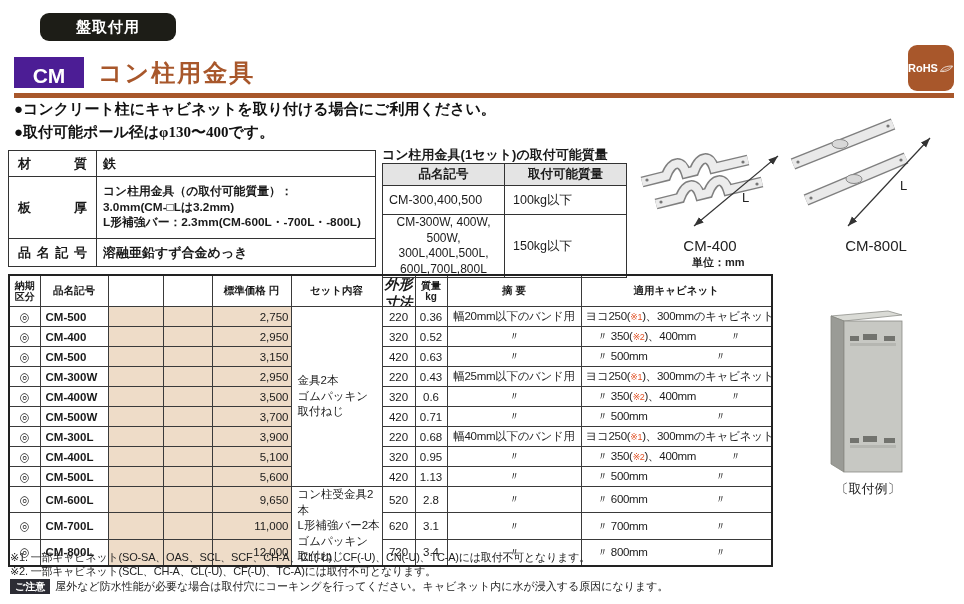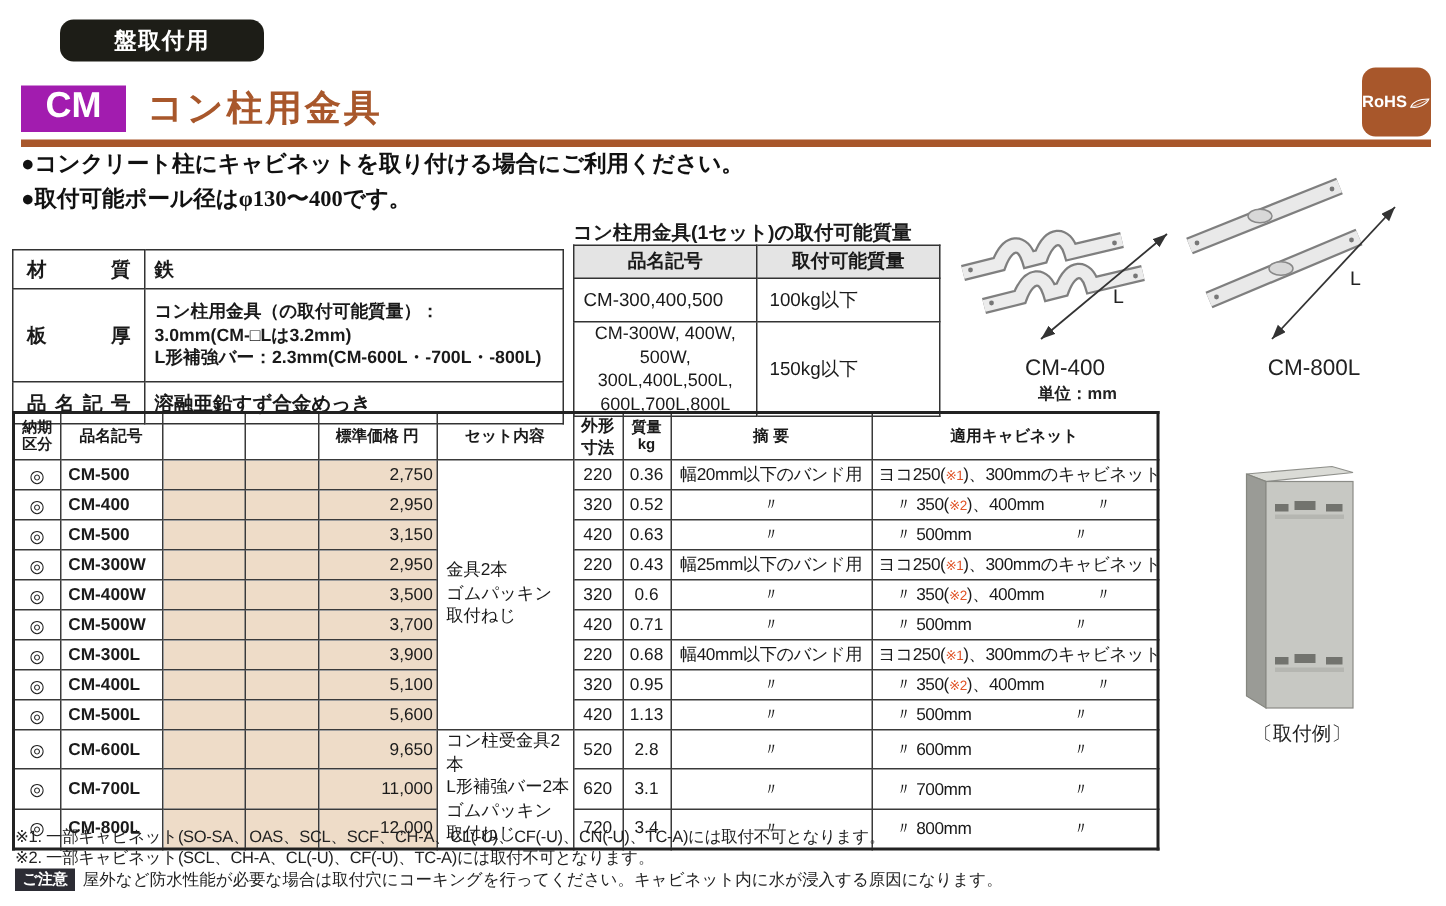--- a/index.html
+++ b/index.html
@@ -5,35 +5,35 @@
   * { margin:0; padding:0; box-sizing:border-box; }
   body { background:#fff; font-family:"Liberation Sans","DejaVu Sans",sans-serif; color:#1a1a1a; }
   .page { position:relative; width:964px; height:604px; background:#ffffff; overflow:hidden; }
   .abs { position:absolute; }
   .pre { white-space:pre-line; }
 
   
   .top-badge { left:40px; top:13px; width:136px; height:28px; background:#1d1d17; color:#fff;
     border-radius:9px; display:flex; align-items:center; justify-content:center;
     font-size:15px; font-weight:bold; letter-spacing:1px; }
-  .cm-box { left:14px; top:57px; width:70px; height:31px; background:#a21caf; color:#fff;
-    display:flex; align-items:flex-start; justify-content:center; font-size:24px; font-weight:bold; }
+  .cm-box { left:14px; top:57px; width:70px; height:31px; background:#4c1d95; color:#fff;
+    display:flex; align-items:flex-end; justify-content:center; font-size:21px; font-weight:bold; }
   .page-title { left:98px; top:57px; height:31px; line-height:31px; font-size:24px; font-weight:bold;
     color:#a8572b; letter-spacing:2px; }
   .rule { left:14px; top:93px; width:940px; height:5px; background:#a8572b; }
   .rohs { left:908px; top:45px; width:46px; height:46px; background:#a8572b; border-radius:9px;
     display:flex; flex-direction:row; align-items:center; justify-content:center; gap:1px; }
   .rohs .rohs-txt { color:#fff; font-size:11px; font-weight:bold; line-height:12px; }
 
   .bullet { left:14px; font-family:"Liberation Serif","DejaVu Serif",serif; font-weight:600;
     font-size:15px; color:#111; }
   .bullet1 { top:100px; } .bullet2 { top:123px; }
 
   
-  .spec { left:8px; top:166px; width:368px; border-collapse:collapse; table-layout:fixed; }
+  .spec { left:8px; top:150px; width:368px; border-collapse:collapse; table-layout:fixed; }
   .spec td { border:1.5px solid #333; vertical-align:middle; }
   .spec .lbl { width:88px; font-weight:bold; font-size:13px; padding:0 9px;
     text-align:justify; text-align-last:justify; }
   .spec .val { padding:2px 6px; font-weight:600; font-size:13px; }
   .spec tr:nth-child(1) { height:26px; }
   .spec tr:nth-child(2) { height:62px; }
   .spec tr:nth-child(2) .val { font-size:11.8px; line-height:1.32; }
   .spec tr:nth-child(3) { height:28px; }
 
   
@@ -51,21 +51,21 @@
   .unit-note { left:692px; top:255px; font-size:11px; font-weight:bold; color:#222; }
 
   
   .main { left:8px; top:274px; width:763px; border-collapse:collapse; table-layout:fixed; }
   .main th,.main td { border:1px solid #3a3a3a; overflow:hidden; }
   .main { border:2px solid #222; }
   .main thead tr { height:30px; }
   .main thead th { font-size:10.5px; font-weight:600; text-align:center; vertical-align:middle; padding:0; }
   .main thead th.sm { font-size:10px; line-height:1.15; }
   .th-split { display:flex; flex-direction:column; height:30px; }
-  .th-split .t { flex:1; border-bottom:6px solid #ec4899; display:flex; align-items:center; justify-content:center; font-size:11px; }
+  .th-split .t { flex:1; border-bottom:6px solid #ec4899; display:flex; align-items:center; justify-content:center; font-size:14px;font-style:italic; }
   .th-split .b { flex:1; display:flex; align-items:center; justify-content:center; font-size:11px; }
   .main tbody tr { height:20px; }
   .main td { font-size:11.5px; vertical-align:middle; }
   .c-mark { text-align:center; font-size:12px; }
   .c-model { font-weight:bold; font-size:12.5px; padding-left:5px; }
   .c-beige { background:#eedcc8; }
   .c-price { text-align:right; padding-right:2px; font-size:12.5px; }
   .c-set { font-size:10.5px; line-height:1.35; padding-left:6px; white-space:pre-line; }
   .c-num { text-align:center; font-size:11.5px; }
   .c-note { text-align:center; font-size:10.8px; letter-spacing:-0.3px; }

